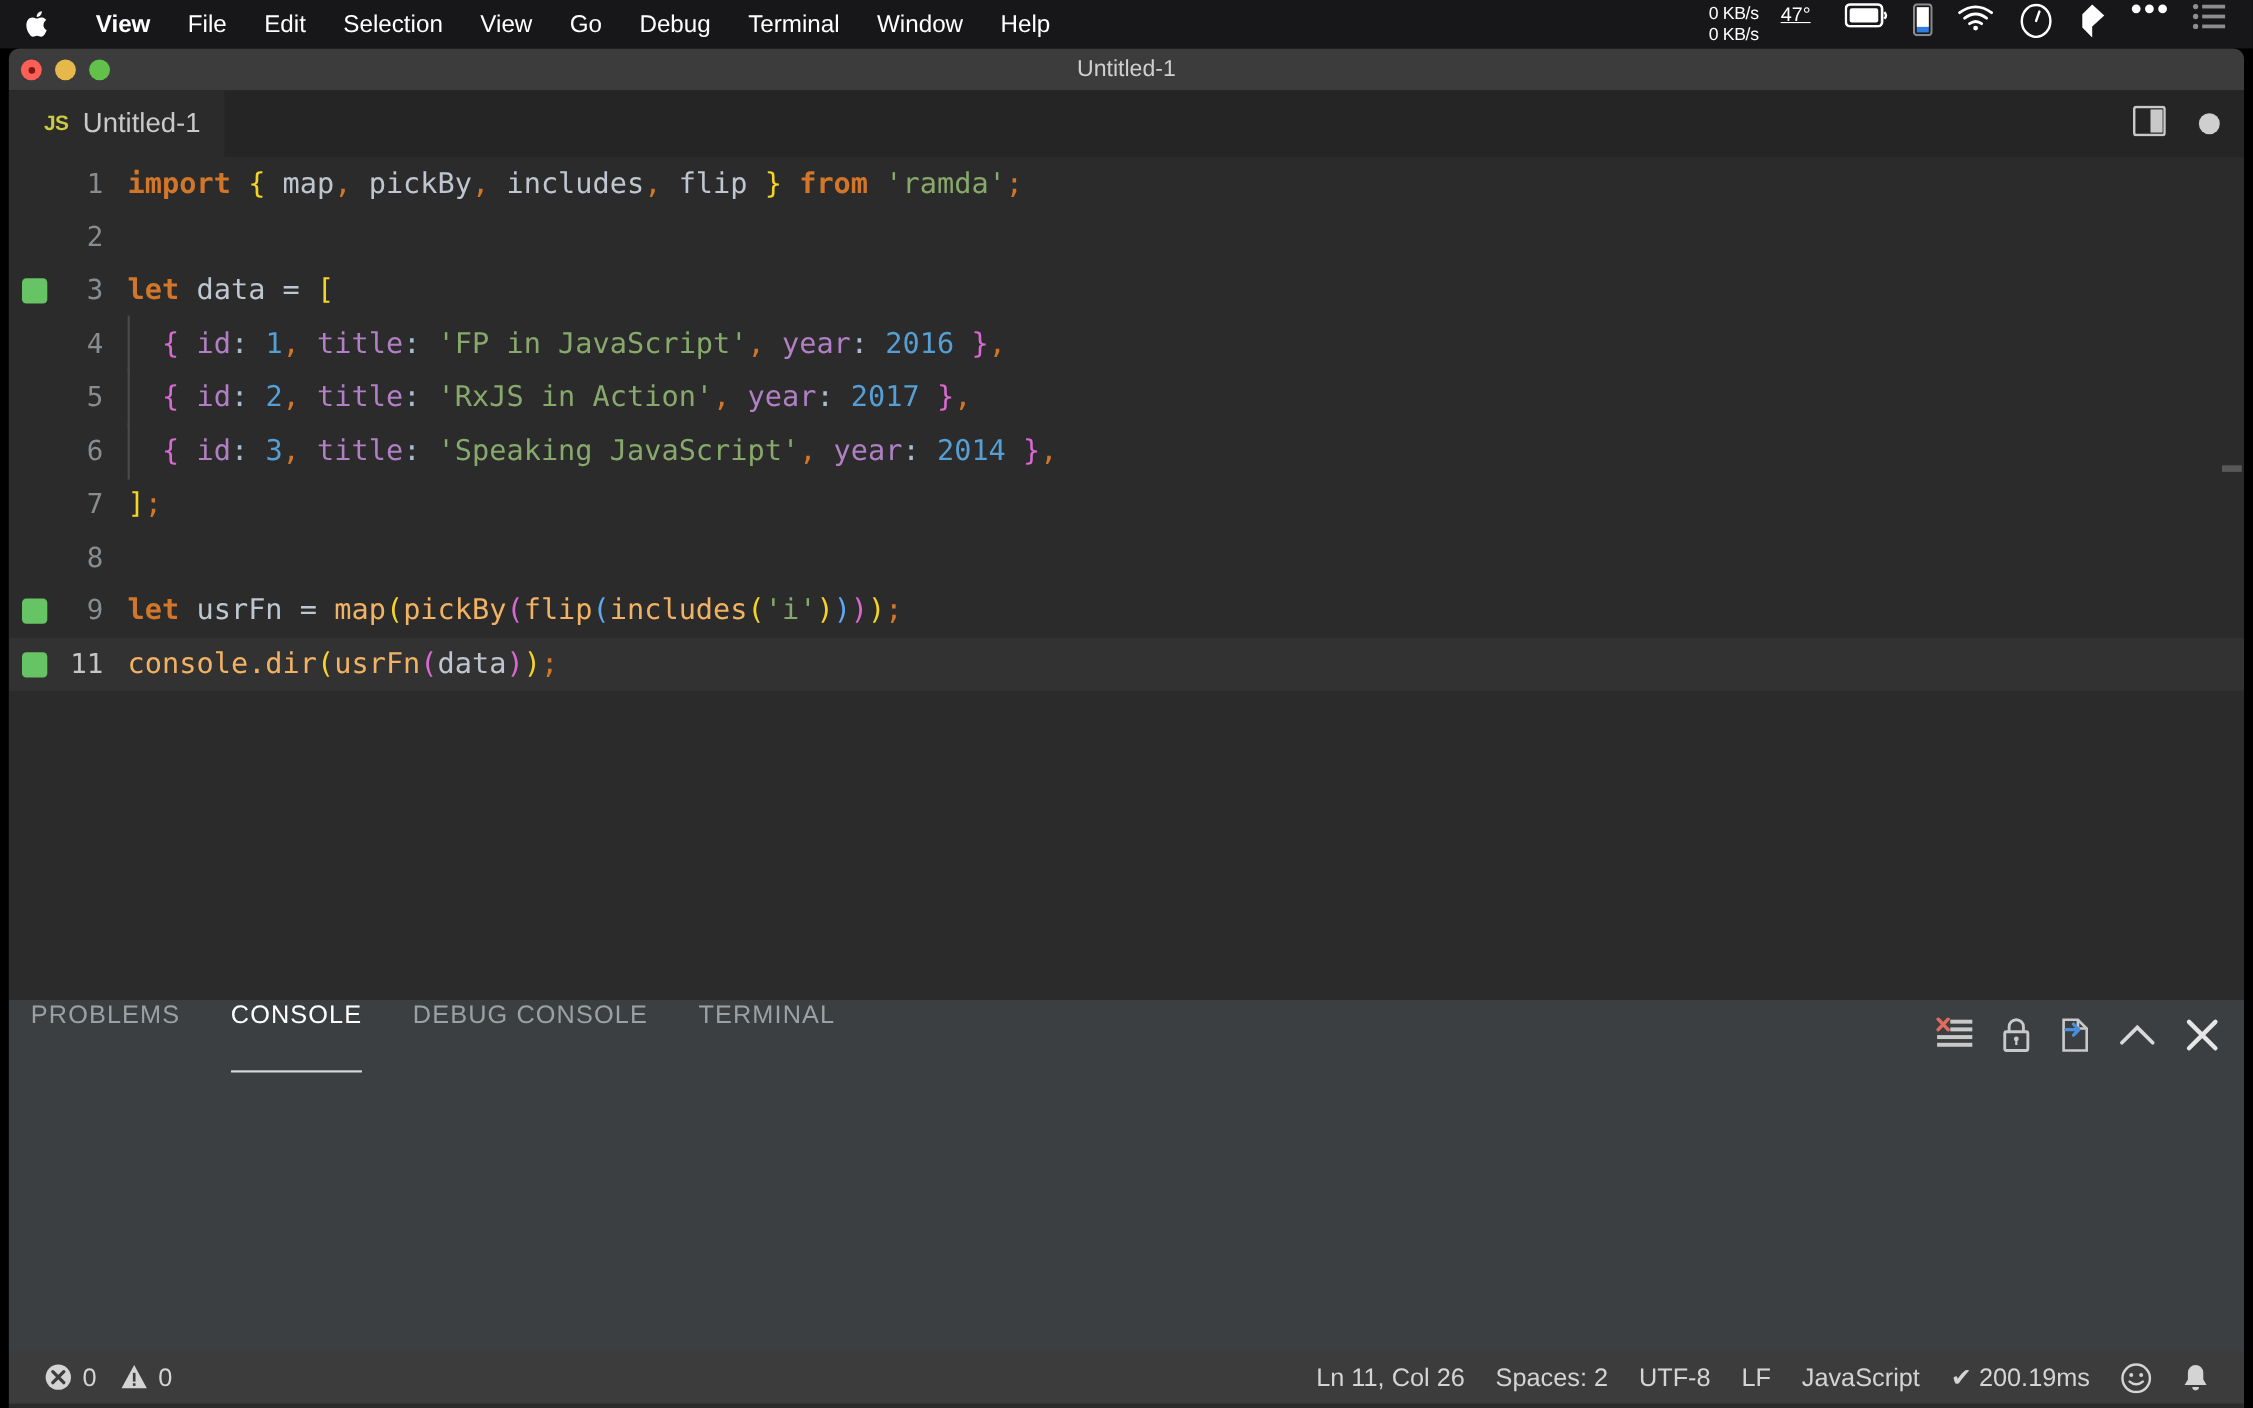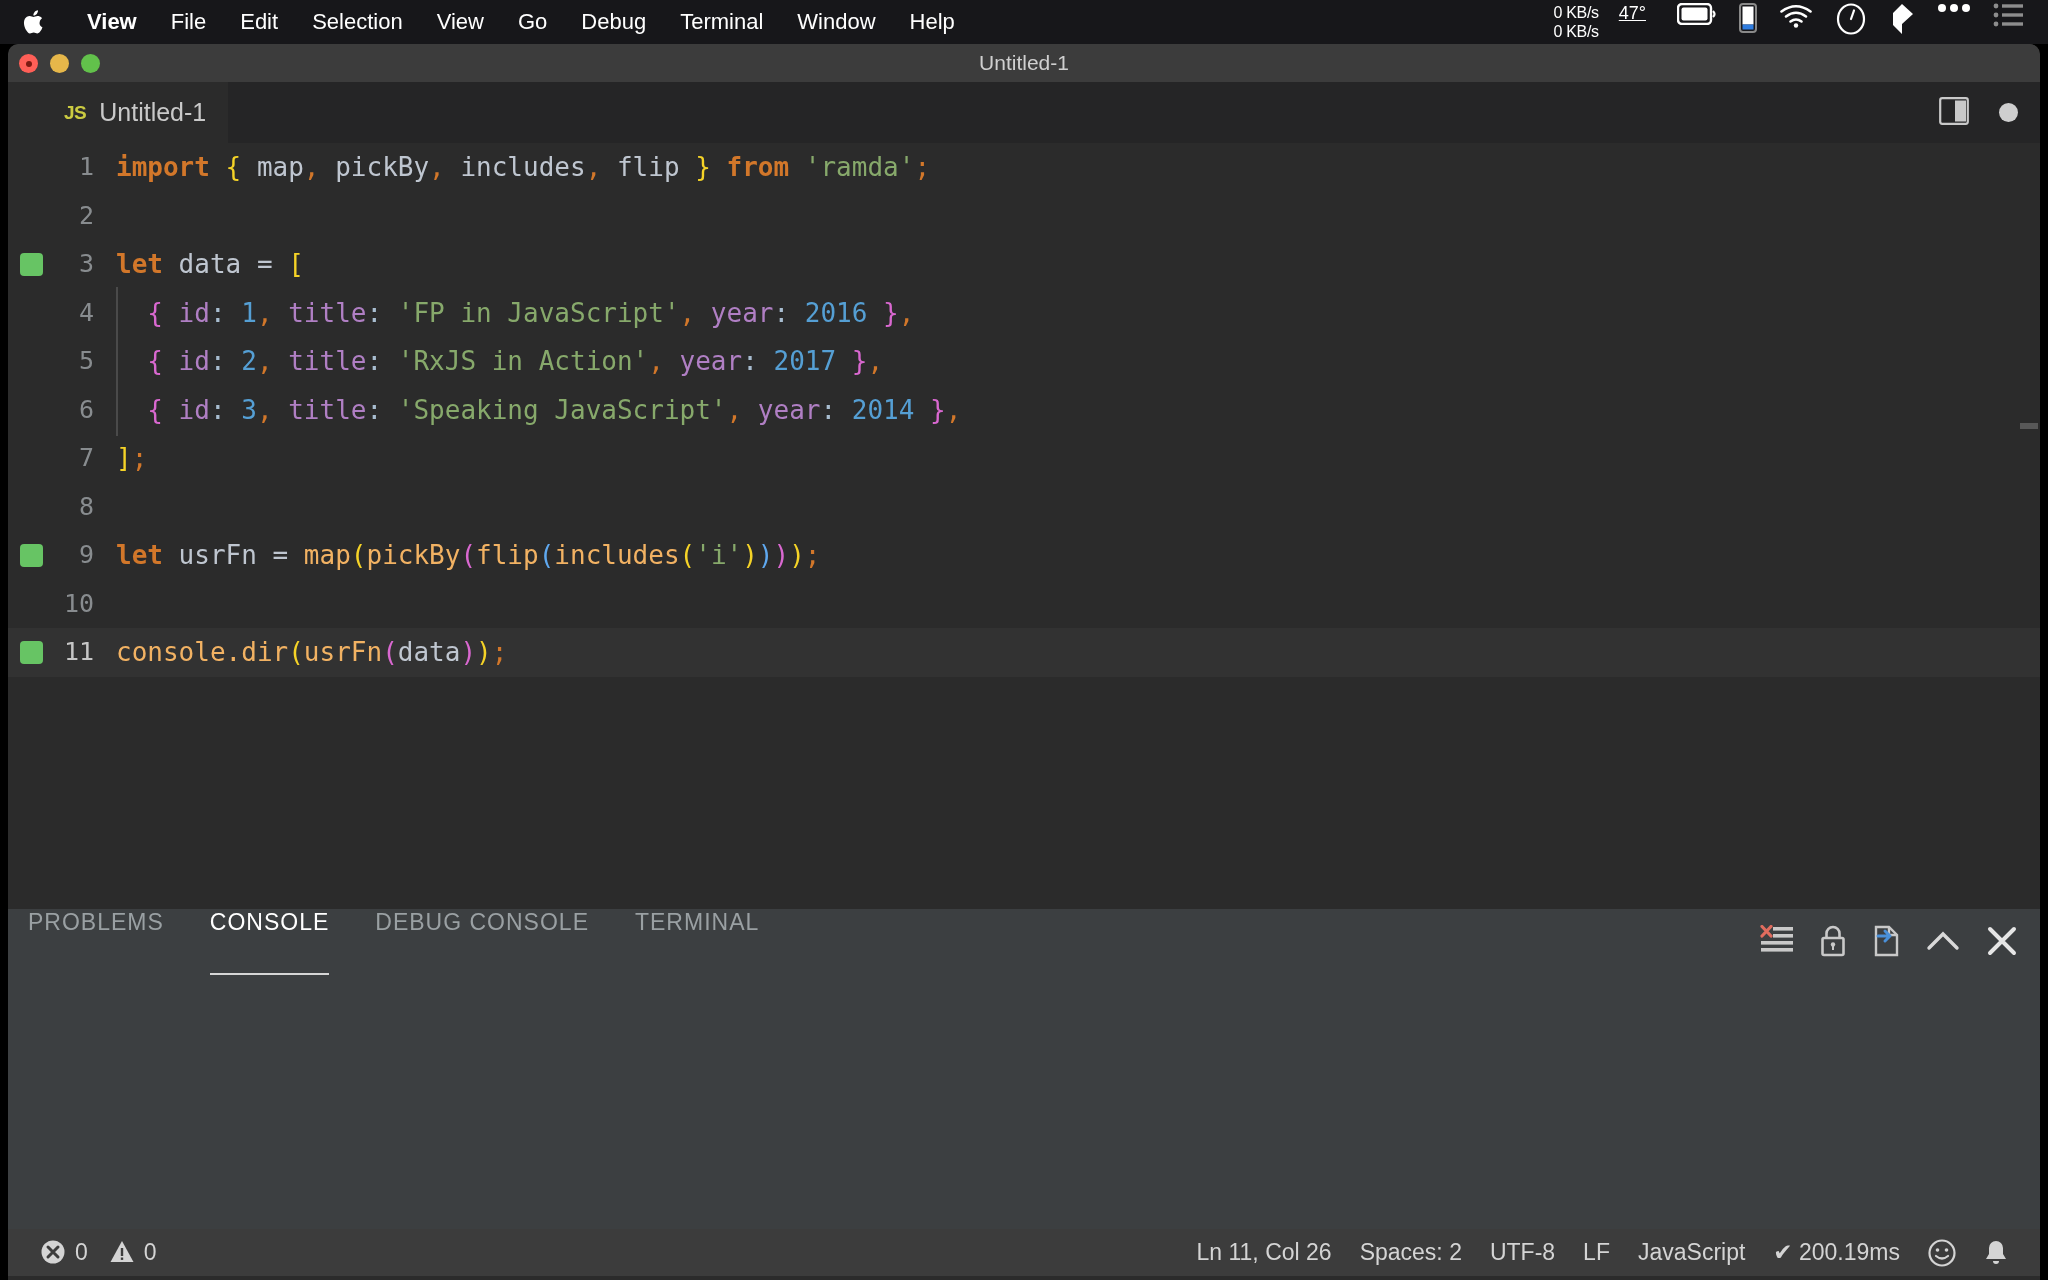--- a/index.html
+++ b/index.html
@@ -65,21 +65,21 @@
 
   
   #tabbar {
     height: 61px; width: 100%;
     background: #252526;
     display: flex; align-items: center;
     position: relative;
   }
   #tab-active {
     height: 61px; display: flex; align-items: center;
-    padding: 0 22px 0 56px; background: #2b2b2b;
+    padding: 0 22px 0 32px; background: #2b2b2b;
   }
   .js-badge {
     font-size: 19px; font-weight: bold; color: #cbcb41;
     font-family: "Liberation Sans", sans-serif;
     margin-right: 13px; letter-spacing: -0.5px;
   }
   #tab-label { font-size: 25px; color: #c9c9c9; }
   .tabbar-actions {
     position: absolute; right: 22px; top: 0; height: 61px;
     display: flex; align-items: center; gap: 30px;
@@ -309,21 +309,20 @@
     <div id="code-lines">
         <div class="code-line"><div class="ln">1</div><div class="ctext"><span class="t-kw">import</span><span class="t-plain"> </span><span class="t-br-y">{</span><span class="t-var"> map</span><span class="t-comma">,</span><span class="t-var"> pickBy</span><span class="t-comma">,</span><span class="t-var"> includes</span><span class="t-comma">,</span><span class="t-var"> flip </span><span class="t-br-y">}</span><span class="t-plain"> </span><span class="t-kw">from</span><span class="t-plain"> </span><span class="t-str">'ramda'</span><span class="t-semi">;</span></div></div>
         <div class="code-line"><div class="ln">2</div><div class="ctext"></div></div>
         <div class="code-line"><div class="quokka-sq"></div><div class="ln">3</div><div class="ctext"><span class="t-kw">let</span><span class="t-var"> data </span><span class="t-op">=</span><span class="t-plain"> </span><span class="t-br-y">[</span></div></div>
         <div class="code-line"><div class="ln">4</div><div class="ctext"><span class="indent-guide"></span><span class="t-plain">  </span><span class="t-br-m">{</span><span class="t-prop"> id</span><span class="t-colon">:</span><span class="t-plain"> </span><span class="t-num">1</span><span class="t-comma">,</span><span class="t-prop"> title</span><span class="t-colon">:</span><span class="t-plain"> </span><span class="t-str">'FP in JavaScript'</span><span class="t-comma">,</span><span class="t-prop"> year</span><span class="t-colon">:</span><span class="t-plain"> </span><span class="t-num">2016</span><span class="t-plain"> </span><span class="t-br-m">}</span><span class="t-comma">,</span></div></div>
         <div class="code-line"><div class="ln">5</div><div class="ctext"><span class="indent-guide"></span><span class="t-plain">  </span><span class="t-br-m">{</span><span class="t-prop"> id</span><span class="t-colon">:</span><span class="t-plain"> </span><span class="t-num">2</span><span class="t-comma">,</span><span class="t-prop"> title</span><span class="t-colon">:</span><span class="t-plain"> </span><span class="t-str">'RxJS in Action'</span><span class="t-comma">,</span><span class="t-prop"> year</span><span class="t-colon">:</span><span class="t-plain"> </span><span class="t-num">2017</span><span class="t-plain"> </span><span class="t-br-m">}</span><span class="t-comma">,</span></div></div>
         <div class="code-line"><div class="ln">6</div><div class="ctext"><span class="indent-guide"></span><span class="t-plain">  </span><span class="t-br-m">{</span><span class="t-prop"> id</span><span class="t-colon">:</span><span class="t-plain"> </span><span class="t-num">3</span><span class="t-comma">,</span><span class="t-prop"> title</span><span class="t-colon">:</span><span class="t-plain"> </span><span class="t-str">'Speaking JavaScript'</span><span class="t-comma">,</span><span class="t-prop"> year</span><span class="t-colon">:</span><span class="t-plain"> </span><span class="t-num">2014</span><span class="t-plain"> </span><span class="t-br-m">}</span><span class="t-comma">,</span></div></div>
         <div class="code-line"><div class="ln">7</div><div class="ctext"><span class="t-br-y">]</span><span class="t-semi">;</span></div></div>
         <div class="code-line"><div class="ln">8</div><div class="ctext"></div></div>
         <div class="code-line"><div class="quokka-sq"></div><div class="ln">9</div><div class="ctext"><span class="t-kw">let</span><span class="t-var"> usrFn </span><span class="t-op">=</span><span class="t-plain"> </span><span class="t-fn">map</span><span class="t-br-y">(</span><span class="t-fn">pickBy</span><span class="t-br-m">(</span><span class="t-fn">flip</span><span class="t-br-b">(</span><span class="t-fn">includes</span><span class="t-br-y">(</span><span class="t-str">'i'</span><span class="t-br-y">)</span><span class="t-br-b">)</span><span class="t-br-m">)</span><span class="t-br-y">)</span><span class="t-semi">;</span></div></div>
-        <div class="code-line"><div class="ln">10</div><div class="ctext"></div></div>
         <div class="code-line active"><div class="quokka-sq"></div><div class="ln">11</div><div class="ctext"><span class="t-fn">console</span><span class="t-fn">.</span><span class="t-fn">dir</span><span class="t-br-y">(</span><span class="t-fn">usrFn</span><span class="t-br-m">(</span><span class="t-var">data</span><span class="t-br-m">)</span><span class="t-br-y">)</span><span class="t-semi">;</span></div></div>
       </div>
     <div class="scroll-tick"></div>
   </div>
 
   <div id="panel">
     <div id="panel-header">
       <div class="ptab">PROBLEMS</div>
       <div class="ptab active">CONSOLE</div>
       <div class="ptab">DEBUG CONSOLE</div>

